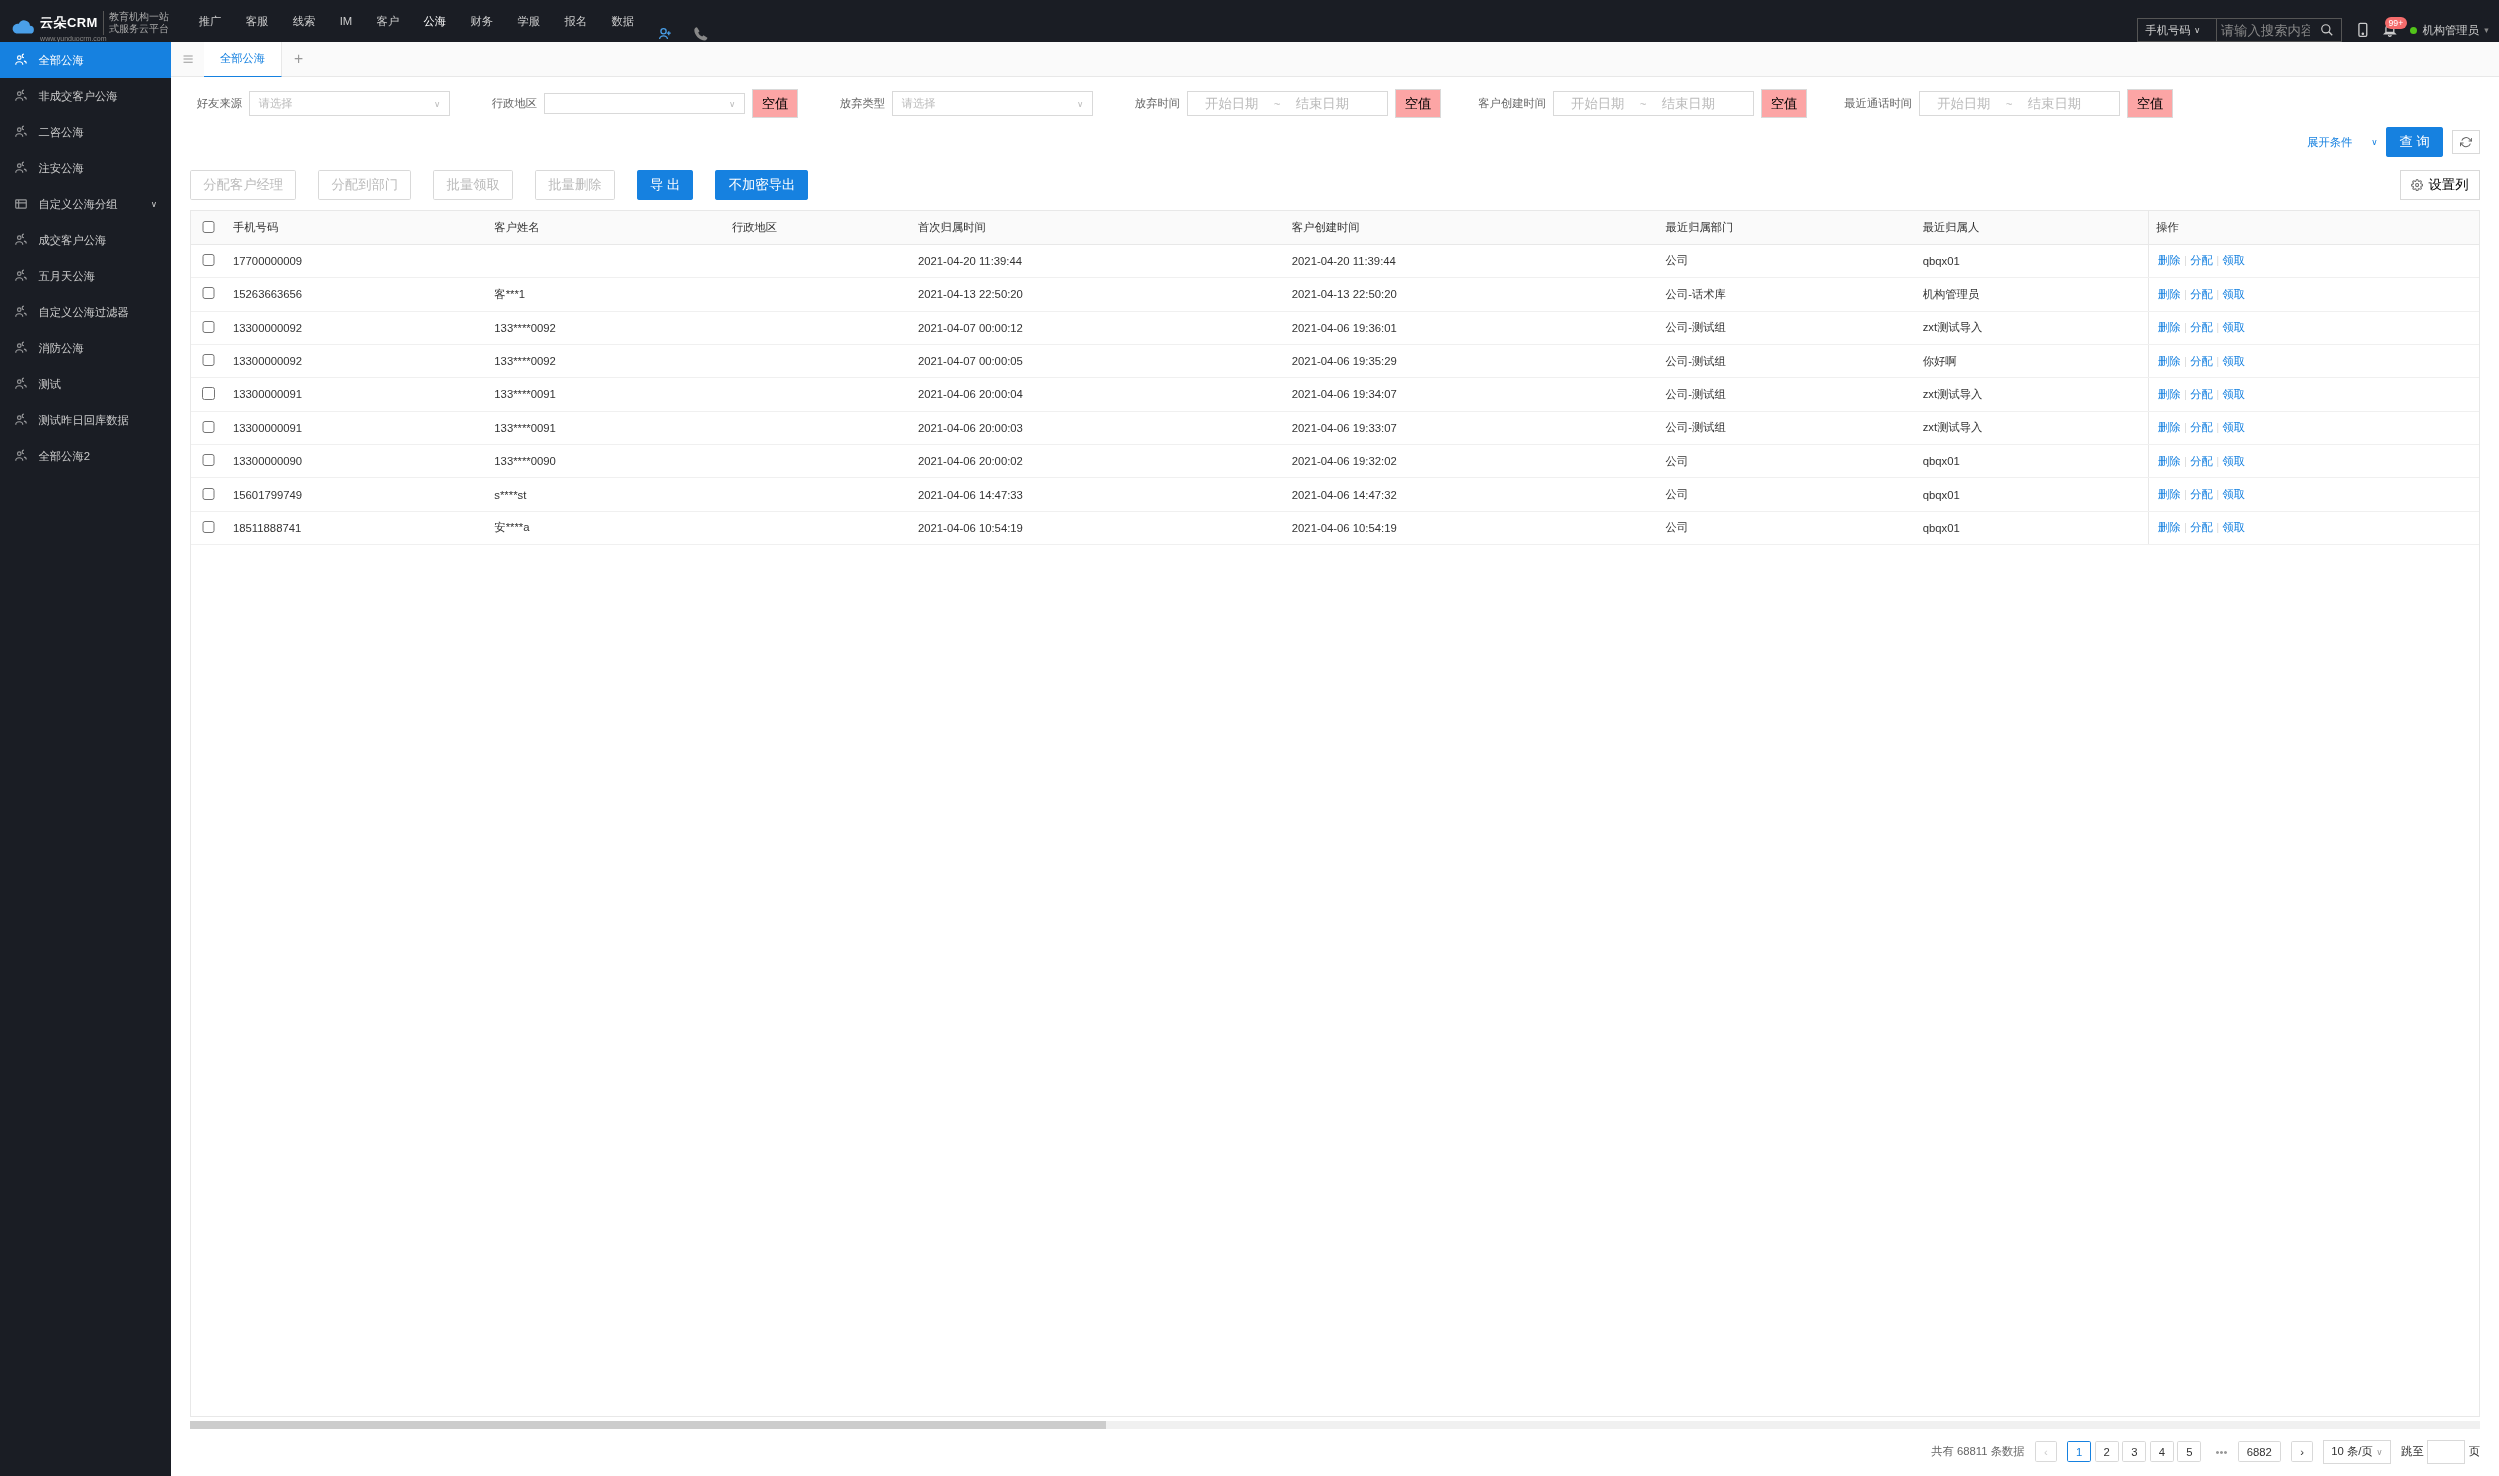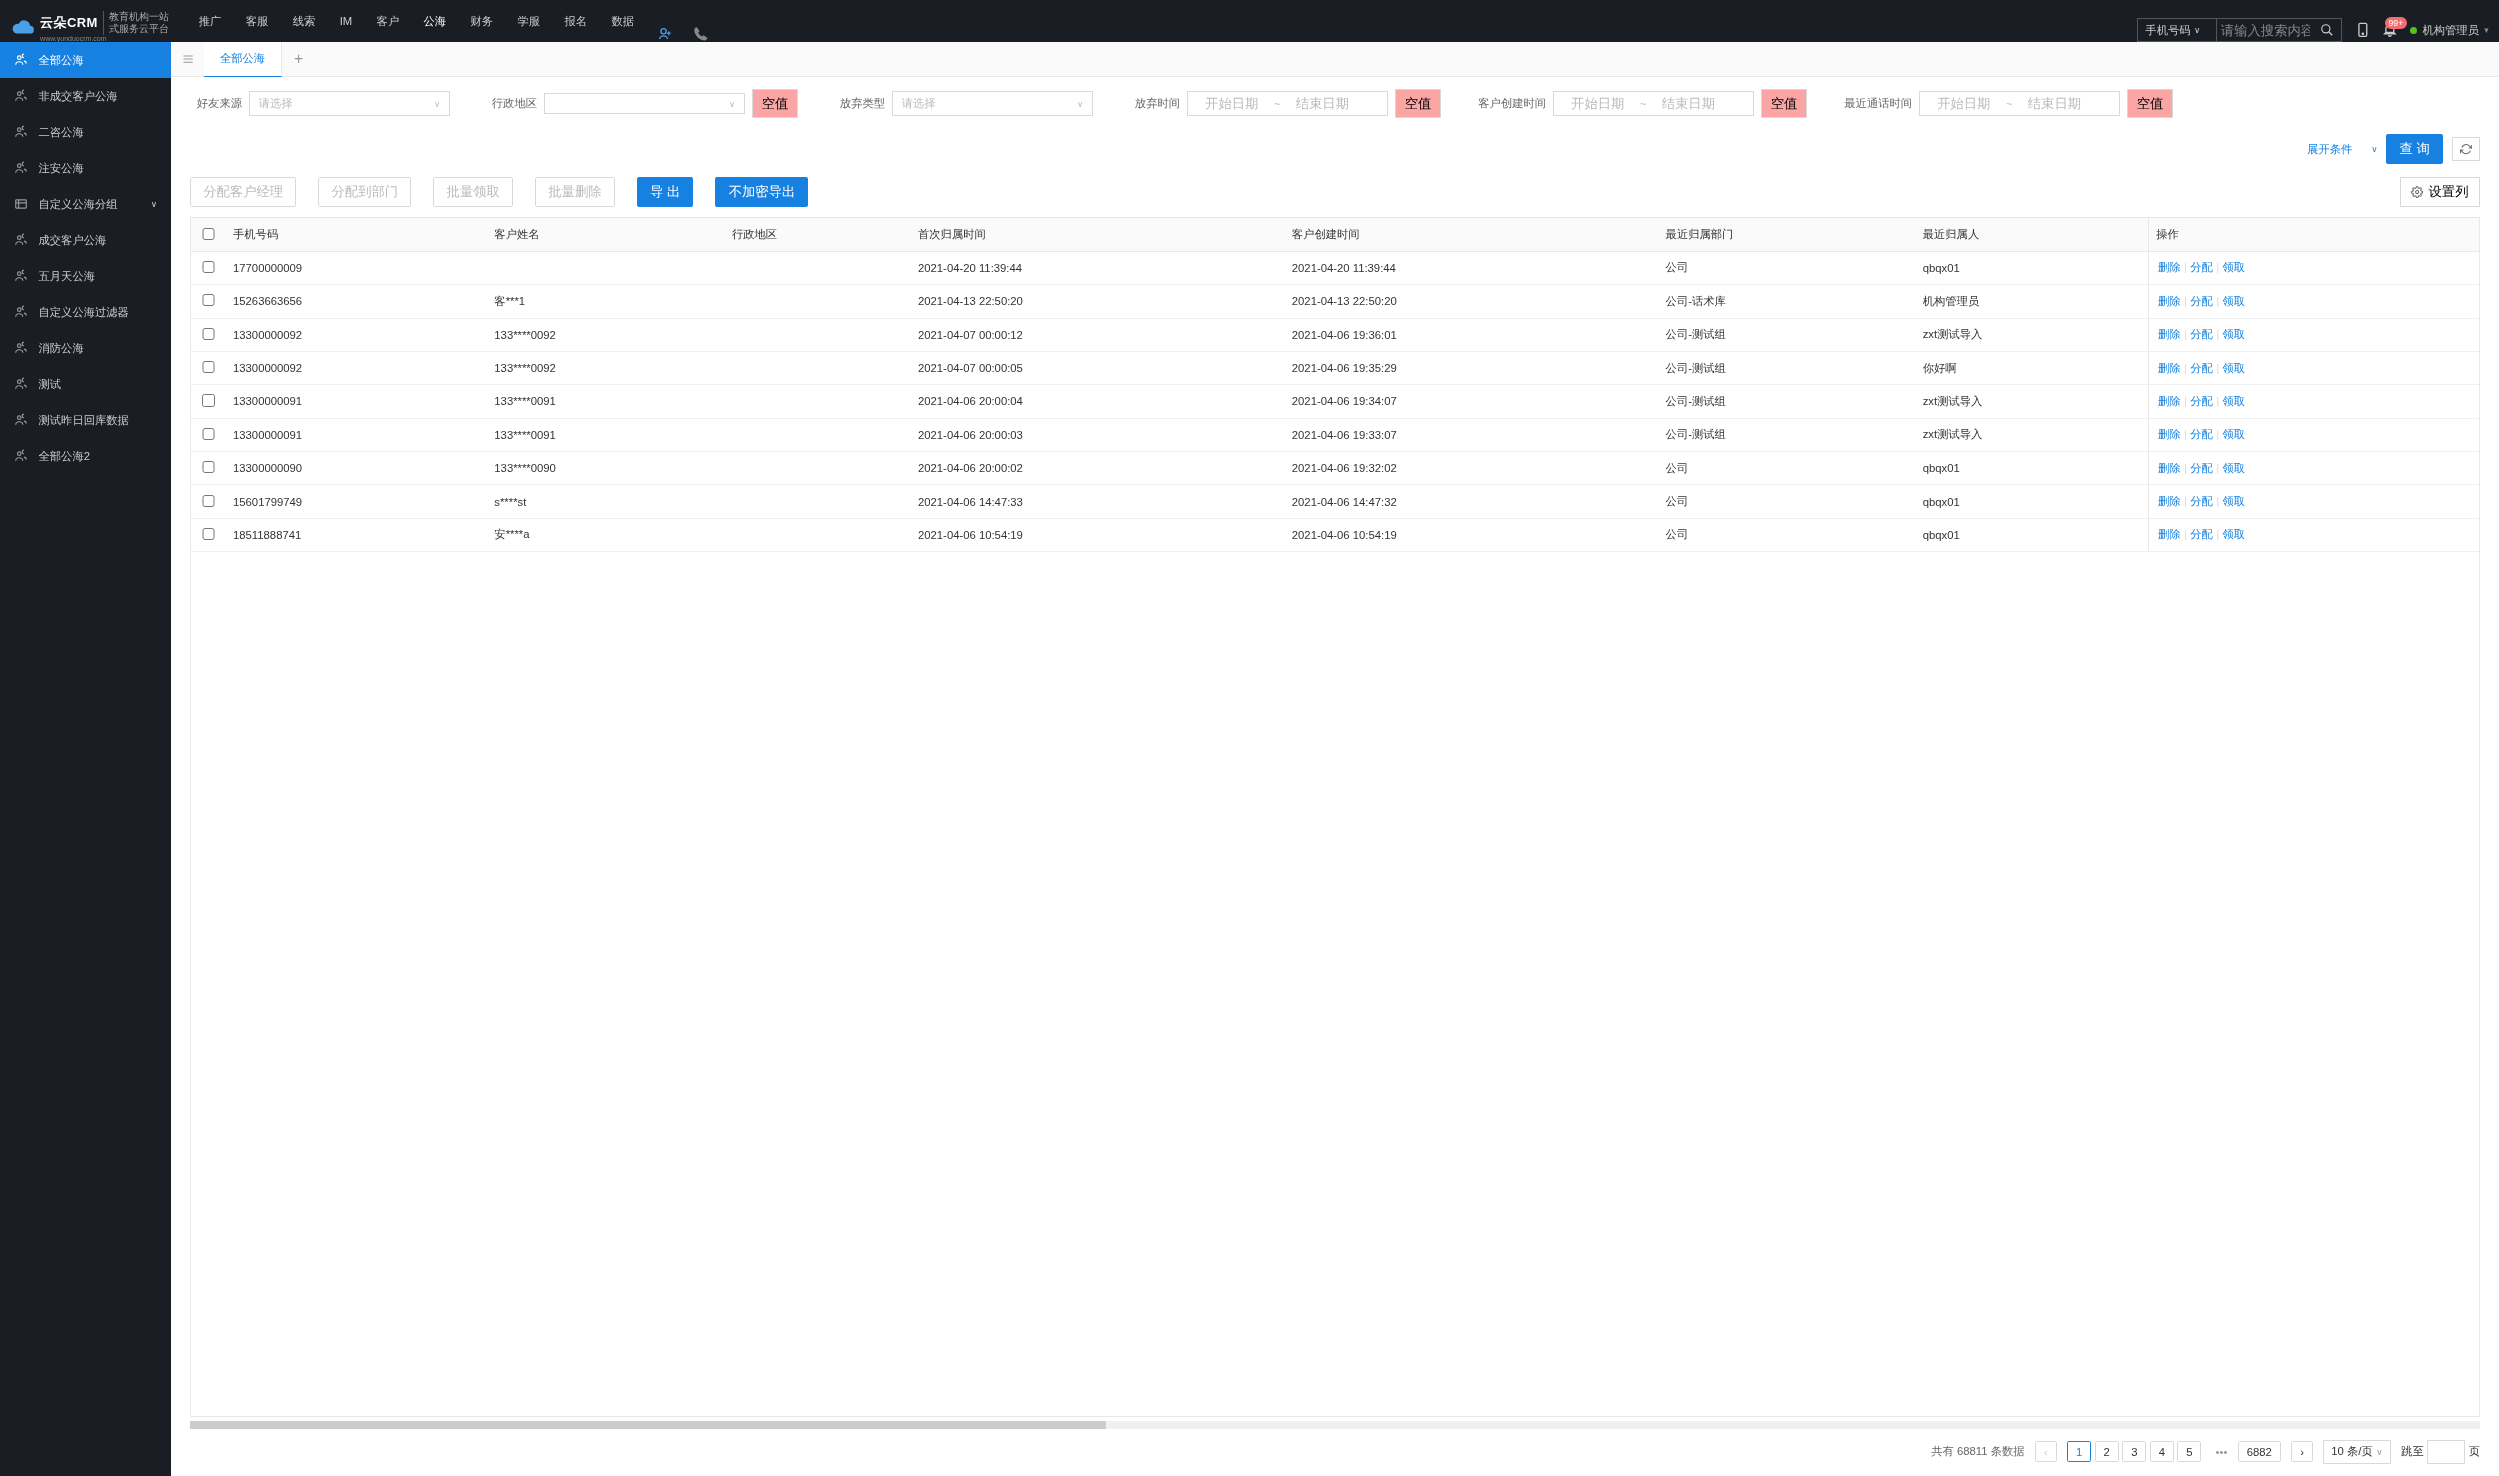--- a/index.html
+++ b/index.html
@@ -42,21 +42,21 @@
 .tab-menu { padding: 0 10.5px; cursor: pointer; }
 .tab { padding: 0 15.7px; line-height: 35px; cursor: pointer; border-right: 0.9px solid #e8e8e8; background: #fff; }
 .tab.active { color: #1681e0; border-bottom: 1.7px solid #1681e0; }
 .tab-add { padding: 0 12.2px; cursor: pointer; color: #999; font-size: 15.7px; }
 
 .content { flex: 1; padding: 12.2px 19px; overflow-y: auto; display: flex; flex-direction: column; }
 .alert { border: 0.9px solid #ffe58f; background: #fffbe6; padding: 7px 12.2px; margin-bottom: 12.2px; display: flex; align-items: center; gap: 12.2px; border-radius: 1.7px; }
 .alert-icon { color: #faad14; }
 .alert-text { color: #d48806; }
 
-.filters { display: flex; flex-wrap: wrap; gap: 4px 35px; margin-bottom: 16px; }
+.filters { display: flex; flex-wrap: wrap; gap: 4px 35px; margin-bottom: 9px; }
 .filter { display: flex; align-items: center; gap: 7px; }
 .filter-label { color: #666; min-width: 52px; text-align: right; }
 .select { border: 0.9px solid #d9d9d9; padding: 4.4px 8.7px; min-width: 201px; background: #fff; display: flex; align-items: center; justify-content: space-between; cursor: pointer; }
 .select-placeholder { color: #bbb; font-family: Liberation Mono, monospace; }
 .select-arrow { color: #bbb; font-size: 8.7px; }
 .date-range { border: 0.9px solid #d9d9d9; padding: 4.4px 8.7px; display: flex; align-items: center; gap: 7px; background: #fff; min-width: 201px; }
 .date-input { border: none; width: 70px; text-align: center; color: #333; }
 .date-input::placeholder { color: #bbb; }
 .empty-btn { border: 0.9px solid #d9d9d9; padding: 4.4px 8.7px; background: #fca5a5; cursor: pointer; text-align: center; }
 

